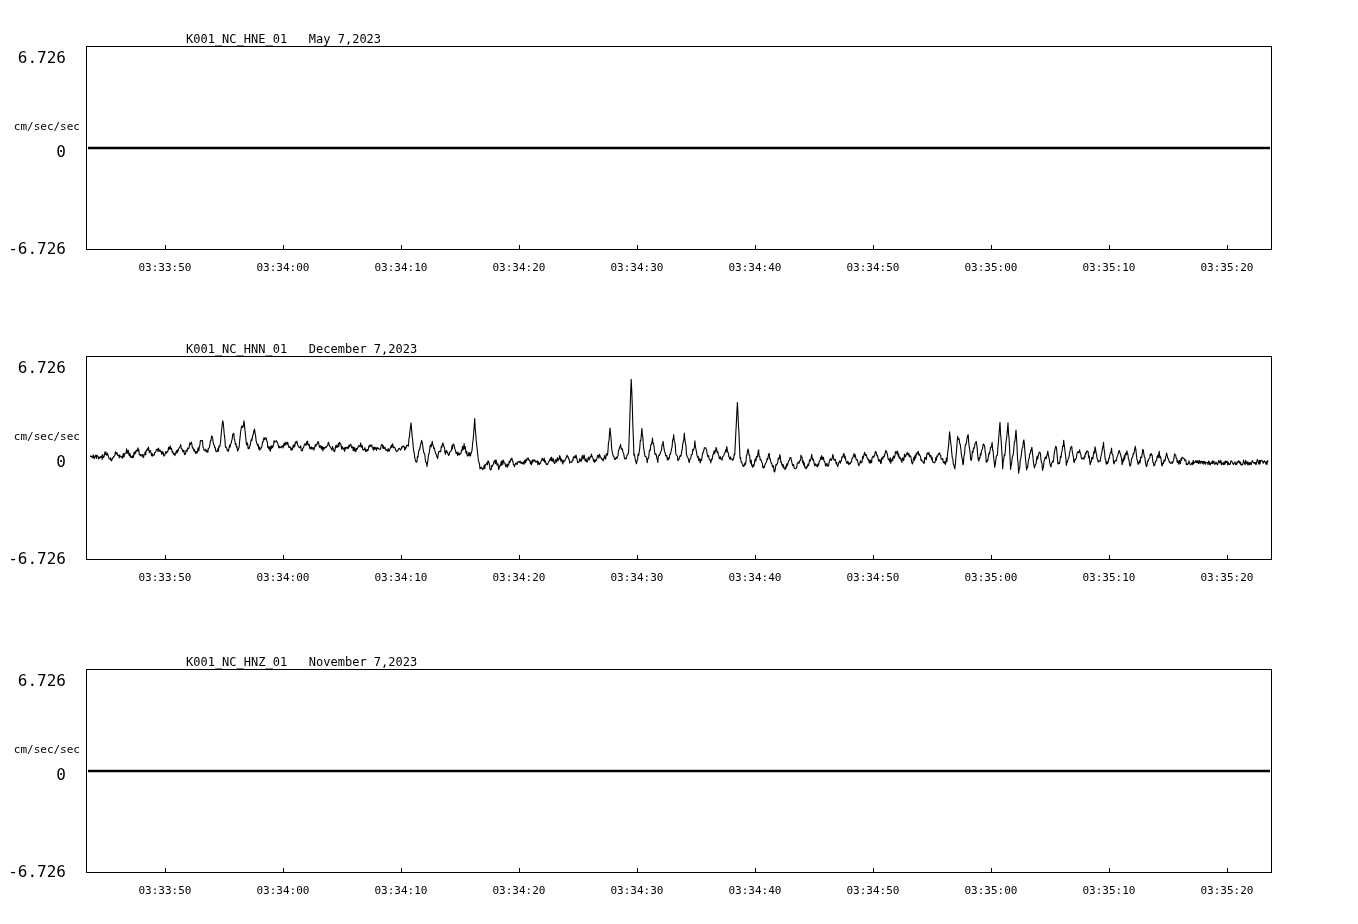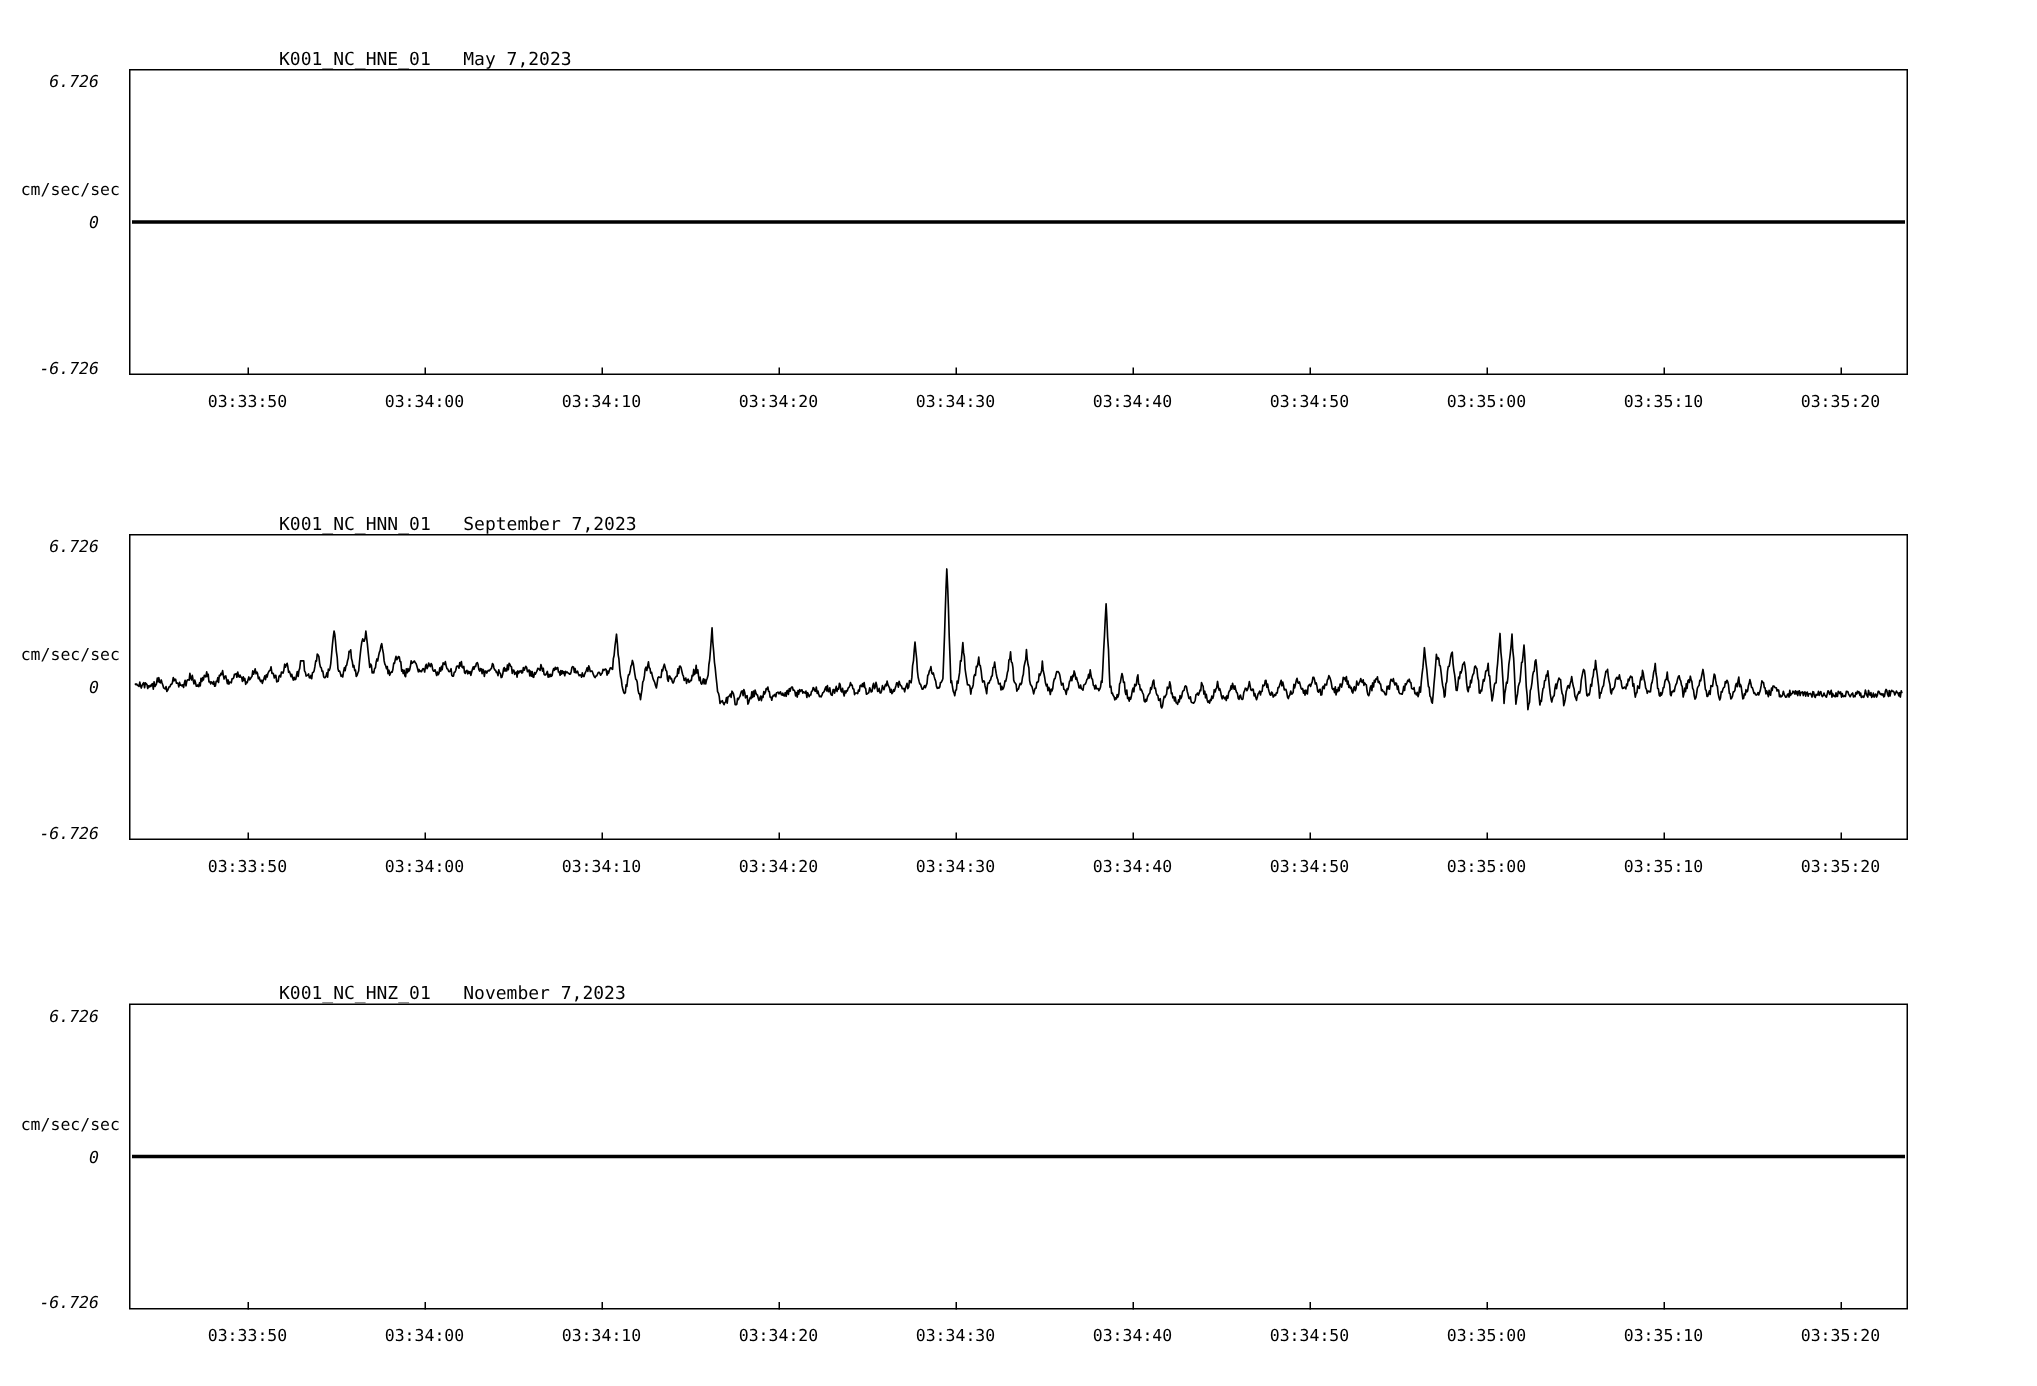--- a/index.html
+++ b/index.html
@@ -39,25 +39,24 @@
   }
   .ylabel {
     position: absolute;
     font-size: 11px;
     font-family: "DejaVu Sans Mono", monospace;
     text-align: right;
     white-space: pre;
   }
   .ytick {
     position: absolute;
-    font-size: 11px;
+    font-size: 16px;
     font-family: "DejaVu Sans Mono", monospace;
     text-align: right;
     white-space: pre;
-    font-style: italic;
   }
   .xtick {
     position: absolute;
     font-size: 11px;
     font-family: "DejaVu Sans Mono", monospace;
     text-align: center;
     white-space: pre;
   }
   svg.trace {
     position: absolute;
@@ -101,21 +100,21 @@
     <div class="xtick" style="left:459px;top:261px;width:120px;">03:34:20</div>
     <div class="xtick" style="left:577px;top:261px;width:120px;">03:34:30</div>
     <div class="xtick" style="left:695px;top:261px;width:120px;">03:34:40</div>
     <div class="xtick" style="left:813px;top:261px;width:120px;">03:34:50</div>
     <div class="xtick" style="left:931px;top:261px;width:120px;">03:35:00</div>
     <div class="xtick" style="left:1049px;top:261px;width:120px;">03:35:10</div>
     <div class="xtick" style="left:1167px;top:261px;width:120px;">03:35:20</div>
   </div>
 
   <div class="panel" style="top:306px;height:300px;">
-    <div class="panel-title" style="left:186px;top:36px;">K001_NC_HNN_01   September 7,2023</div>
+    <div class="panel-title" style="left:186px;top:36px;">K001_NC_HNN_01   December 7,2023</div>
     <div class="ylabel" style="left:0px;top:124px;width:80px;">cm/sec/sec</div>
     <div class="ytick" style="left:0px;top:52px;width:66px;">6.726</div>
     <div class="ytick" style="left:0px;top:146px;width:66px;">0</div>
     <div class="ytick" style="left:0px;top:243px;width:66px;">-6.726</div>
     <div class="plot-frame" style="left:86px;top:50px;width:1186px;height:204px;"></div>
     <svg class="trace" width="1186" height="204" viewBox="0 0 1186 204" style="left:86px;top:50px;" preserveAspectRatio="none">
       <polyline id="hnn-path" fill="none" stroke="#000000" stroke-width="1.1" stroke-linejoin="round" points="4.0,99.7 4.5,100.4 5.1,100.0 5.6,100.9 6.1,100.9 6.7,101.6 7.2,98.7 7.7,101.3 8.2,102.7 8.8,100.7 9.3,99.8 9.8,99.1 10.4,102.5 10.9,99.2 11.4,99.8 12.0,100.4 12.5,103.0 13.0,101.2 13.6,101.9 14.1,100.9 14.6,101.6 15.1,100.3 15.7,99.8 16.2,103.4 16.7,98.5 17.3,101.6 17.8,100.9 18.3,99.9 18.9,96.0 19.4,98.5 19.9,95.8 20.4,98.8 21.0,99.2 21.5,97.3 22.0,99.1 22.6,100.8 23.1,102.7 23.6,102.9 24.2,103.3 24.7,101.7 25.2,105.0 25.8,104.2 26.3,102.9 26.8,101.8 27.3,101.8 27.9,100.2 28.4,100.2 28.9,99.2 29.5,95.7 30.0,97.9 30.5,96.8 31.1,96.9 31.6,99.4 32.1,99.3 32.7,99.6 33.2,101.9 33.7,98.9 34.2,100.7 34.8,100.7 35.3,101.2 35.8,100.5 36.4,102.3 36.9,99.4 37.4,97.5 38.0,101.2 38.5,98.3 39.0,97.2 39.6,97.2 40.1,97.4 40.6,92.9 41.1,96.0 41.7,97.3 42.2,94.2 42.7,97.1 43.3,99.9 43.8,97.4 44.3,99.0 44.9,101.5 45.4,101.5 45.9,100.6 46.5,101.8 47.0,99.2 47.5,101.2 48.0,96.2 48.6,98.3 49.1,95.7 49.6,97.3 50.2,94.2 50.7,94.7 51.2,95.2 51.8,91.9 52.3,95.0 52.8,93.6 53.3,98.6 53.9,98.4 54.4,99.9 54.9,98.6 55.5,99.1 56.0,100.1 56.5,98.3 57.1,101.5 57.6,101.3 58.1,98.2 58.7,98.2 59.2,95.8 59.7,99.0 60.2,94.3 60.8,94.5 61.3,92.9 61.8,93.8 62.4,91.1 62.9,94.3 63.4,96.7 64.0,94.8 64.5,94.6 65.0,97.0 65.6,99.8 66.1,97.3 66.6,100.1 67.1,98.7 67.7,98.9 68.2,99.2 68.7,96.5 69.3,96.4 69.8,95.8 70.3,93.5 70.9,93.3 71.4,93.1 71.9,95.5 72.5,92.0 73.0,94.7 73.5,95.4 74.0,94.0 74.6,95.5 75.1,95.5 75.6,98.3 76.2,95.2 76.7,97.7 77.2,96.3 77.8,100.2 78.3,98.7 78.8,99.1 79.3,97.4 79.9,95.3 80.4,97.2 80.9,96.6 81.5,95.5 82.0,95.0 82.5,91.2 83.1,93.5 83.6,92.0 84.1,89.9 84.7,93.2 85.2,92.0 85.7,92.9 86.2,96.5 86.8,95.4 87.3,97.4 87.8,98.4 88.4,97.5 88.9,99.6 89.4,97.8 90.0,96.2 90.5,94.6 91.0,97.1 91.6,93.8 92.1,95.3 92.6,93.0 93.1,91.9 93.7,91.0 94.2,90.8 94.7,88.5 95.3,92.9 95.8,92.8 96.3,93.3 96.9,96.0 97.4,94.4 97.9,94.2 98.5,98.6 99.0,98.3 99.5,98.1 100.0,94.9 100.6,94.2 101.1,95.3 101.6,92.1 102.2,92.2 102.7,92.7 103.2,91.0 103.8,86.8 104.3,88.8 104.8,87.3 105.4,86.2 105.9,88.5 106.4,92.2 106.9,91.6 107.5,93.2 108.0,95.1 108.5,93.5 109.1,96.1 109.6,97.4 110.1,95.5 110.7,97.1 111.2,96.8 111.7,94.0 112.2,91.7 112.8,95.0 113.3,91.0 113.8,89.6 114.4,84.5 114.9,84.6 115.4,84.5 116.0,84.6 116.5,84.6 117.0,91.2 117.6,92.2 118.1,94.7 118.6,94.4 119.1,94.1 119.7,93.3 120.2,95.8 120.7,95.9 121.3,94.3 121.8,96.5 122.3,92.5 122.9,92.2 123.4,91.3 123.9,88.6 124.5,84.5 125.0,84.7 125.5,80.0 126.0,80.5 126.6,81.8 127.1,86.2 127.6,88.6 128.2,89.2 128.7,91.6 129.2,91.4 129.8,95.2 130.3,95.7 130.8,95.7 131.4,94.6 131.9,92.6 132.4,95.4 132.9,90.1 133.5,91.0 134.0,89.5 134.5,86.4 135.1,79.8 135.6,74.0 136.1,69.2 136.7,64.7 137.2,66.9 137.7,72.0 138.2,77.9 138.8,82.2 139.3,89.9 139.8,91.5 140.4,91.4 140.9,92.9 141.4,94.9 142.0,94.0 142.5,95.3 143.0,92.0 143.6,89.1 144.1,91.1 144.6,88.0 145.1,87.6 145.7,84.5 146.2,82.9 146.7,78.3 147.3,78.6 147.8,77.2 148.3,82.9 148.9,85.2 149.4,88.7 149.9,87.6 150.5,91.1 151.0,90.7 151.5,94.9 152.0,94.3 152.6,92.5 153.1,91.3 153.6,85.8 154.2,79.9 154.7,75.5 155.2,72.1 155.8,69.9 156.3,71.4 156.8,71.5 157.4,69.5 157.9,64.7 158.4,68.9 158.9,73.2 159.5,79.3 160.0,84.0 160.5,88.9 161.1,86.7 161.6,87.6 162.1,92.6 162.7,91.9 163.2,92.6 163.7,89.8 164.3,89.1 164.8,85.3 165.3,83.3 165.8,84.6 166.4,81.2 166.9,78.9 167.4,77.8 168.0,74.3 168.5,73.1 169.0,76.6 169.6,79.8 170.1,84.6 170.6,86.8 171.1,87.8 171.7,89.8 172.2,88.4 172.7,93.1 173.3,90.8 173.8,94.2 174.3,92.8 174.9,91.9 175.4,92.1 175.9,90.4 176.5,86.0 177.0,86.2 177.5,83.7 178.0,81.6 178.6,83.8 179.1,82.9 179.6,81.7 180.2,82.0 180.7,85.0 181.2,85.2 181.8,91.4 182.3,90.5 182.8,93.0 183.4,90.8 183.9,94.5 184.4,95.1 184.9,89.9 185.5,92.5 186.0,89.7 186.5,91.6 187.1,90.5 187.6,88.2 188.1,84.6 188.7,86.2 189.2,85.8 189.7,85.1 190.3,84.7 190.8,85.8 191.3,86.2 191.8,87.7 192.4,89.8 192.9,91.9 193.4,90.3 194.0,91.7 194.5,91.2 195.0,91.7 195.6,90.4 196.1,89.7 196.6,90.1 197.1,92.0 197.7,88.1 198.2,86.9 198.7,89.8 199.3,88.5 199.8,86.0 200.3,87.5 200.9,88.4 201.4,86.4 201.9,87.1 202.5,90.4 203.0,91.5 203.5,91.4 204.0,90.5 204.6,92.3 205.1,94.3 205.6,92.1 206.2,93.8 206.7,92.8 207.2,89.2 207.8,91.4 208.3,88.2 208.8,90.4 209.4,85.9 209.9,86.4 210.4,87.0 210.9,85.1 211.5,88.2 212.0,89.8 212.5,90.0 213.1,91.5 213.6,91.8 214.1,91.4 214.7,89.8 215.2,94.2 215.7,94.8 216.3,94.8 216.8,92.2 217.3,92.1 217.8,91.0 218.4,88.3 218.9,88.0 219.4,88.1 220.0,89.5 220.5,85.8 221.0,88.0 221.6,85.0 222.1,88.9 222.6,89.2 223.2,88.3 223.7,92.4 224.2,92.9 224.7,91.4 225.3,90.9 225.8,93.2 226.3,91.5 226.9,92.9 227.4,91.7 227.9,94.2 228.5,91.8 229.0,90.0 229.5,88.6 230.0,90.2 230.6,88.2 231.1,88.3 231.6,86.2 232.2,85.7 232.7,87.0 233.2,90.3 233.8,91.5 234.3,89.7 234.8,89.8 235.4,93.1 235.9,90.2 236.4,91.0 236.9,94.9 237.5,91.4 238.0,91.4 238.5,92.7 239.1,91.5 239.6,90.9 240.1,91.3 240.7,90.6 241.2,90.0 241.7,89.4 242.3,86.4 242.8,87.0 243.3,89.3 243.8,90.6 244.4,90.8 244.9,92.3 245.4,92.2 246.0,94.4 246.5,90.5 247.0,92.5 247.6,92.9 248.1,95.7 248.6,95.5 249.2,93.2 249.7,89.9 250.2,89.0 250.7,91.5 251.3,89.9 251.8,91.3 252.3,87.3 252.9,90.5 253.4,86.2 253.9,86.8 254.5,88.2 255.0,88.6 255.5,92.9 256.0,90.7 256.6,90.8 257.1,93.6 257.6,92.8 258.2,92.0 258.7,95.4 259.2,91.3 259.8,92.9 260.3,91.4 260.8,91.9 261.4,91.0 261.9,92.7 262.4,92.4 262.9,89.0 263.5,90.8 264.0,89.4 264.5,88.2 265.1,89.0 265.6,91.8 266.1,91.6 266.7,90.6 267.2,94.6 267.7,91.4 268.3,94.8 268.8,91.7 269.3,95.3 269.8,95.6 270.4,92.4 270.9,93.5 271.4,92.5 272.0,91.3 272.5,89.6 273.0,89.7 273.6,90.3 274.1,90.9 274.6,87.0 275.2,89.1 275.7,91.4 276.2,89.5 276.7,93.5 277.3,94.0 277.8,93.9 278.3,93.0 278.9,91.6 279.4,95.5 279.9,93.5 280.5,95.2 281.0,93.6 281.5,94.9 282.1,94.3 282.6,91.3 283.1,89.7 283.6,90.9 284.2,88.9 284.7,90.2 285.2,89.5 285.8,89.0 286.3,92.0 286.8,91.9 287.4,94.2 287.9,91.0 288.4,93.4 288.9,91.2 289.5,92.9 290.0,91.8 290.5,94.5 291.1,91.5 291.6,92.5 292.1,92.0 292.7,92.7 293.2,92.9 293.7,93.4 294.3,93.3 294.8,91.6 295.3,89.0 295.8,88.4 296.4,88.8 296.9,92.3 297.4,89.7 298.0,92.6 298.5,92.2 299.0,91.4 299.6,93.3 300.1,94.5 300.6,93.9 301.2,94.0 301.7,95.4 302.2,92.6 302.7,94.7 303.3,95.1 303.8,93.4 304.3,92.3 304.9,90.8 305.4,89.2 305.9,91.6 306.5,87.9 307.0,89.3 307.5,91.7 308.1,91.4 308.6,91.3 309.1,92.3 309.6,93.8 310.2,95.1 310.7,95.7 311.2,94.7 311.8,94.6 312.3,93.5 312.8,92.4 313.4,92.2 313.9,92.9 314.4,94.1 314.9,93.4 315.5,92.6 316.0,90.2 316.5,91.0 317.1,90.4 317.6,90.0 318.1,90.4 318.7,94.1 319.2,91.4 319.7,92.9 320.3,90.8 320.8,89.3 321.3,89.1 321.8,89.8 322.4,90.2 322.9,83.1 323.4,81.0 324.0,74.5 324.5,70.9 325.0,66.8 325.6,73.1 326.1,80.4 326.6,83.3 327.2,90.7 327.7,95.0 328.2,96.9 328.7,101.1 329.3,103.9 329.8,105.5 330.3,106.3 330.9,105.7 331.4,100.6 331.9,101.6 332.5,96.4 333.0,93.8 333.5,93.8 334.1,91.5 334.6,88.1 335.1,87.2 335.6,84.3 336.2,86.3 336.7,89.7 337.2,93.2 337.8,96.7 338.3,97.2 338.8,98.7 339.4,104.2 339.9,106.4 340.4,106.5 341.0,110.5 341.5,106.7 342.0,103.8 342.5,98.8 343.1,97.5 343.6,94.6 344.1,90.1 344.7,88.8 345.2,91.0 345.7,88.4 346.3,85.2 346.8,89.3 347.3,89.5 347.8,92.7 348.4,92.2 348.9,94.7 349.4,96.6 350.0,97.9 350.5,99.0 351.0,101.0 351.6,102.6 352.1,99.5 352.6,95.9 353.2,95.3 353.7,95.6 354.2,95.7 354.7,95.6 355.3,90.4 355.8,91.3 356.3,88.6 356.9,86.8 357.4,88.8 357.9,90.8 358.5,91.5 359.0,96.8 359.5,98.2 360.1,94.6 360.6,94.8 361.1,96.6 361.6,96.2 362.2,98.5 362.7,99.4 363.2,98.6 363.8,96.2 364.3,95.7 364.8,94.9 365.4,94.8 365.9,89.9 366.4,92.9 367.0,88.2 367.5,88.1 368.0,88.9 368.5,91.2 369.1,93.7 369.6,94.8 370.1,97.6 370.7,96.8 371.2,96.0 371.7,99.6 372.3,97.1 372.8,96.8 373.3,98.9 373.8,98.5 374.4,97.5 374.9,97.7 375.4,94.3 376.0,94.6 376.5,90.3 377.0,93.7 377.6,92.6 378.1,87.6 378.6,92.7 379.2,90.6 379.7,94.8 380.2,97.7 380.7,95.4 381.3,99.5 381.8,100.1 382.3,99.0 382.9,96.6 383.4,99.9 383.9,96.9 384.5,99.9 385.0,97.4 385.5,96.2 386.1,94.0 386.6,87.0 387.1,84.0 387.6,78.1 388.2,69.9 388.7,62.5 389.2,72.0 389.8,78.5 390.3,85.5 390.8,89.3 391.4,95.5 391.9,100.0 392.4,105.1 393.0,106.2 393.5,108.4 394.0,113.0 394.5,111.6 395.1,111.9 395.6,111.1 396.1,112.6 396.7,113.8 397.2,112.4 397.7,112.1 398.3,109.1 398.8,112.8 399.3,108.7 399.9,108.3 400.4,107.8 400.9,106.7 401.4,108.9 402.0,104.8 402.5,105.6 403.0,106.6 403.6,109.6 404.1,113.7 404.6,113.9 405.2,113.5 405.7,109.5 406.2,110.4 406.7,109.3 407.3,108.3 407.8,106.5 408.3,104.9 408.9,104.6 409.4,107.8 409.9,103.7 410.5,105.6 411.0,109.3 411.5,108.2 412.1,107.8 412.6,113.4 413.1,112.4 413.6,110.5 414.2,108.9 414.7,109.8 415.2,105.2 415.8,109.0 416.3,104.7 416.8,108.3 417.4,104.1 417.9,105.7 418.4,107.1 419.0,107.3 419.5,109.6 420.0,110.9 420.5,109.6 421.1,108.0 421.6,111.1 422.1,108.2 422.7,108.9 423.2,105.0 423.7,106.7 424.3,105.5 424.8,103.0 425.3,103.6 425.9,102.0 426.4,104.9 426.9,105.0 427.4,108.7 428.0,108.7 428.5,110.8 429.0,108.6 429.6,107.5 430.1,107.9 430.6,106.9 431.2,108.5 431.7,105.9 432.2,105.7 432.7,105.4 433.3,106.6 433.8,105.7 434.3,105.2 434.9,107.2 435.4,107.4 435.9,106.1 436.5,107.8 437.0,107.9 437.5,105.7 438.1,108.2 438.6,104.6 439.1,104.2 439.6,107.0 440.2,103.0 440.7,104.8 441.2,102.8 441.8,102.1 442.3,102.1 442.8,104.2 443.4,104.1 443.9,104.9 444.4,107.9 445.0,105.7 445.5,108.7 446.0,104.4 446.5,106.8 447.1,103.7 447.6,105.0 448.1,104.2 448.7,103.9 449.2,106.1 449.7,105.2 450.3,105.8 450.8,106.1 451.3,104.7 451.9,109.0 452.4,105.8 452.9,106.8 453.4,108.4 454.0,107.3 454.5,107.3 455.0,105.0 455.6,104.6 456.1,102.4 456.6,102.8 457.2,104.6 457.7,104.9 458.2,102.0 458.8,106.3 459.3,104.7 459.8,106.7 460.3,108.4 460.9,108.1 461.4,108.6 461.9,107.6 462.5,105.8 463.0,105.6 463.5,104.8 464.1,103.0 464.6,101.9 465.1,104.6 465.6,101.0 466.2,105.1 466.7,105.0 467.2,102.6 467.8,106.5 468.3,107.3 468.8,107.6 469.4,103.7 469.9,103.7 470.4,106.1 471.0,103.6 471.5,101.6 472.0,105.0 472.5,103.1 473.1,103.4 473.6,99.5 474.1,100.4 474.7,104.7 475.2,105.3 475.7,102.9 476.3,106.1 476.8,108.0 477.3,104.6 477.9,106.0 478.4,104.4 478.9,104.6 479.4,102.8 480.0,102.2 480.5,101.3 481.0,99.1 481.6,100.8 482.1,100.7 482.6,103.2 483.2,103.3 483.7,107.1 484.2,106.0 484.8,106.0 485.3,106.0 485.8,106.4 486.3,104.0 486.9,104.7 487.4,101.1 487.9,100.8 488.5,101.7 489.0,99.8 489.5,101.8 490.1,99.0 490.6,102.6 491.1,102.9 491.6,106.8 492.2,106.5 492.7,106.1 493.2,105.8 493.8,102.5 494.3,103.7 494.8,105.3 495.4,104.9 495.9,101.1 496.4,99.5 497.0,103.1 497.5,101.9 498.0,98.9 498.5,101.0 499.1,105.0 499.6,104.7 500.1,102.9 500.7,105.9 501.2,106.0 501.7,104.8 502.3,101.1 502.8,102.7 503.3,103.8 503.9,101.6 504.4,100.2 504.9,101.2 505.4,98.1 506.0,100.6 506.5,101.6 507.0,102.5 507.6,105.5 508.1,103.6 508.6,106.4 509.2,105.5 509.7,103.7 510.2,104.8 510.8,102.8 511.3,101.1 511.8,99.2 512.3,99.4 512.9,102.1 513.4,98.2 513.9,99.8 514.5,101.2 515.0,101.4 515.5,103.1 516.1,103.1 516.6,103.0 517.1,105.2 517.7,102.4 518.2,101.4 518.7,99.5 519.2,103.1 519.8,102.1 520.3,97.8 520.8,98.2 521.4,99.2 521.9,95.6 522.4,87.7 523.0,84.4 523.5,77.4 524.0,72.0 524.5,77.5 525.1,83.0 525.6,91.3 526.1,95.5 526.7,98.1 527.2,100.0 527.7,100.2 528.3,102.2 528.8,103.5 529.3,103.4 529.9,102.1 530.4,101.1 530.9,102.5 531.4,101.1 532.0,99.6 532.5,94.3 533.0,93.8 533.6,91.2 534.1,90.6 534.6,88.4 535.2,92.7 535.7,93.4 536.2,92.6 536.8,95.1 537.3,96.9 537.8,98.1 538.3,101.6 538.9,102.9 539.4,102.2 539.9,102.8 540.5,102.0 541.0,99.0 541.5,98.9 542.1,97.8 542.6,96.3 543.1,83.4 543.7,67.0 544.2,50.5 544.7,35.3 545.2,23.3 545.8,35.8 546.3,49.8 546.8,67.9 547.4,83.4 547.9,99.1 548.4,97.9 549.0,102.0 549.5,104.9 550.0,105.9 550.5,107.8 551.1,104.0 551.6,104.0 552.1,98.1 552.7,99.5 553.2,95.6 553.7,92.6 554.3,84.5 554.8,84.8 555.3,79.2 555.9,72.4 556.4,79.1 556.9,81.6 557.4,90.0 558.0,94.1 558.5,97.3 559.0,100.5 559.6,100.6 560.1,100.7 560.6,101.5 561.2,106.7 561.7,103.1 562.2,102.6 562.8,100.6 563.3,95.0 563.8,93.7 564.3,94.3 564.9,88.3 565.4,88.6 565.9,86.5 566.5,82.1 567.0,87.4 567.5,87.6 568.1,91.2 568.6,95.9 569.1,98.7 569.7,97.9 570.2,98.2 570.7,101.3 571.2,103.3 571.8,106.5 572.3,100.8 572.8,99.2 573.4,99.5 573.9,97.7 574.4,97.3 575.0,94.8 575.5,94.6 576.0,89.0 576.6,88.8 577.1,85.4 577.6,89.6 578.1,92.8 578.7,95.9 579.2,97.0 579.7,99.9 580.3,100.0 580.8,99.5 581.3,104.0 581.9,101.5 582.4,103.6 582.9,102.9 583.4,101.5 584.0,97.9 584.5,98.2 585.0,96.0 585.6,92.4 586.1,90.8 586.6,84.0 587.2,83.4 587.7,78.6 588.2,85.2 588.8,86.0 589.3,89.2 589.8,97.4 590.3,98.8 590.9,99.5 591.4,100.3 591.9,104.8 592.5,103.4 593.0,103.4 593.5,101.3 594.1,99.6 594.6,100.4 595.1,99.4 595.7,95.4 596.2,93.7 596.7,88.4 597.2,86.2 597.8,83.6 598.3,77.0 598.8,83.2 599.4,87.2 599.9,89.2 600.4,97.7 601.0,100.3 601.5,101.0 602.0,101.8 602.6,104.1 603.1,106.6 603.6,104.5 604.1,102.8 604.7,102.8 605.2,98.9 605.7,99.0 606.3,98.0 606.8,93.3 607.3,94.4 607.9,92.7 608.4,91.1 608.9,84.7 609.4,90.6 610.0,93.3 610.5,96.0 611.0,99.4 611.6,101.3 612.1,100.2 612.6,104.5 613.2,102.2 613.7,103.8 614.2,107.0 614.8,103.4 615.3,104.6 615.8,103.2 616.3,99.0 616.9,96.5 617.4,96.4 617.9,94.0 618.5,91.7 619.0,92.0 619.5,91.7 620.1,92.7 620.6,94.4 621.1,97.5 621.7,100.7 622.2,99.7 622.7,99.6 623.2,103.5 623.8,103.7 624.3,104.7 624.8,106.9 625.4,103.1 625.9,103.8 626.4,101.9 627.0,98.3 627.5,97.8 628.0,95.1 628.6,97.8 629.1,94.3 629.6,95.1 630.1,91.3 630.7,93.3 631.2,96.8 631.7,95.6 632.3,98.2 632.8,99.4 633.3,102.4 633.9,102.6 634.4,100.7 634.9,103.1 635.5,103.4 636.0,104.1 636.5,100.7 637.0,100.4 637.6,99.9 638.1,98.7 638.6,96.9 639.2,96.4 639.7,93.6 640.2,96.0 640.8,90.5 641.3,93.9 641.8,96.4 642.3,96.8 642.9,100.9 643.4,101.2 643.9,103.3 644.5,100.8 645.0,103.1 645.5,103.2 646.1,103.0 646.6,104.4 647.1,103.6 647.7,102.0 648.2,98.0 648.7,98.9 649.2,89.9 649.8,77.0 650.3,68.0 650.8,57.4 651.4,46.6 651.9,56.2 652.4,68.7 653.0,77.2 653.5,91.3 654.0,102.2 654.6,101.5 655.1,106.3 655.6,106.0 656.1,107.7 656.7,108.4 657.2,110.6 657.7,109.2 658.3,109.9 658.8,107.0 659.3,108.7 659.9,106.5 660.4,99.9 660.9,99.1 661.5,95.4 662.0,93.0 662.5,95.0 663.0,99.0 663.6,98.7 664.1,105.0 664.6,107.0 665.2,104.0 665.7,109.7 666.2,109.0 666.8,111.4 667.3,108.9 667.8,110.1 668.3,107.9 668.9,104.2 669.4,102.7 669.9,105.2 670.5,100.2 671.0,101.3 671.5,100.7 672.1,95.7 672.6,93.9 673.1,100.2 673.7,100.3 674.2,103.9 674.7,103.4 675.2,104.4 675.8,106.0 676.3,107.0 676.8,111.3 677.4,112.0 677.9,110.2 678.4,111.4 679.0,108.6 679.5,107.6 680.0,106.7 680.6,106.0 681.1,102.4 681.6,103.6 682.1,101.2 682.7,98.1 683.2,97.4 683.7,102.9 684.3,102.7 684.8,105.8 685.3,107.4 685.9,107.7 686.4,110.8 686.9,111.0 687.5,109.8 688.0,115.1 688.5,116.0 689.0,114.8 689.6,110.8 690.1,108.2 690.6,109.0 691.2,107.6 691.7,106.8 692.2,102.1 692.8,103.1 693.3,102.5 693.8,98.5 694.4,101.2 694.9,106.5 695.4,106.0 695.9,109.2 696.5,108.5 697.0,111.3 697.5,108.8 698.1,112.5 698.6,112.7 699.1,113.6 699.7,110.6 700.2,111.9 700.7,107.7 701.2,109.8 701.8,108.4 702.3,105.4 702.8,104.5 703.4,104.2 703.9,101.8 704.4,101.3 705.0,101.9 705.5,105.0 706.0,106.8 706.6,109.5 707.1,109.8 707.6,108.5 708.1,111.9 708.7,112.4 709.2,112.5 709.7,112.8 710.3,112.0 710.8,110.8 711.3,107.2 711.9,106.8 712.4,106.0 712.9,107.4 713.5,106.1 714.0,104.1 714.5,104.5 715.0,99.1 715.6,100.6 716.1,101.6 716.6,106.7 717.2,104.8 717.7,109.2 718.2,106.9 718.8,110.8 719.3,112.2 719.8,111.3 720.4,112.7 720.9,110.4 721.4,111.0 721.9,108.0 722.5,109.6 723.0,108.0 723.5,103.8 724.1,105.3 724.6,103.3 725.1,102.6 725.7,98.3 726.2,101.7 726.7,104.1 727.2,103.1 727.8,105.4 728.3,108.2 728.8,109.9 729.4,107.9 729.9,109.0 730.4,109.9 731.0,108.8 731.5,111.0 732.0,107.8 732.6,109.4 733.1,105.8 733.6,104.6 734.1,104.3 734.7,101.2 735.2,103.4 735.7,99.5 736.3,102.1 736.8,103.5 737.3,101.2 737.9,104.2 738.4,105.6 738.9,106.1 739.5,109.6 740.0,110.2 740.5,108.0 741.0,107.4 741.6,109.9 742.1,110.3 742.6,110.0 743.2,105.6 743.7,104.6 744.2,102.8 744.8,103.0 745.3,104.5 745.8,103.5 746.4,101.4 746.9,98.4 747.4,101.1 747.9,103.9 748.5,104.3 749.0,103.4 749.5,103.5 750.1,107.9 750.6,106.4 751.1,108.7 751.7,110.5 752.2,108.8 752.7,106.6 753.3,105.8 753.8,104.7 754.3,107.3 754.8,105.0 755.4,105.0 755.9,100.7 756.4,101.3 757.0,100.8 757.5,97.7 758.0,97.6 758.6,102.2 759.1,100.1 759.6,103.3 760.1,105.2 760.7,107.1 761.2,107.5 761.7,105.4 762.3,106.1 762.8,108.7 763.3,108.1 763.9,107.0 764.4,107.6 764.9,105.9 765.5,106.0 766.0,102.4 766.5,102.4 767.0,101.0 767.6,99.1 768.1,97.5 768.6,101.2 769.2,98.7 769.7,101.1 770.2,103.9 770.8,103.7 771.3,103.6 771.8,105.5 772.4,108.9 772.9,109.7 773.4,108.0 773.9,107.3 774.5,104.7 775.0,106.7 775.5,106.6 776.1,105.6 776.6,100.3 777.1,102.6 777.7,100.0 778.2,97.6 778.7,96.2 779.3,99.2 779.8,99.5 780.3,98.6 780.8,100.6 781.4,102.9 781.9,103.5 782.4,103.0 783.0,106.1 783.5,104.3 784.0,107.4 784.6,104.0 785.1,106.2 785.6,106.6 786.1,101.5 786.7,100.7 787.2,100.2 787.7,101.6 788.3,99.7 788.8,98.6 789.3,95.5 789.9,95.6 790.4,97.3 790.9,100.0 791.5,99.3 792.0,101.7 792.5,104.9 793.0,105.4 793.6,103.8 794.1,103.5 794.6,107.4 795.2,107.1 795.7,102.3 796.2,101.4 796.8,103.1 797.3,100.1 797.8,100.4 798.4,100.6 798.9,97.4 799.4,96.7 799.9,94.4 800.5,95.6 801.0,97.0 801.5,99.0 802.1,102.9 802.6,103.6 803.1,103.0 803.7,105.7 804.2,101.9 804.7,107.3 805.3,103.9 805.8,105.1 806.3,102.3 806.8,104.5 807.4,100.0 807.9,100.2 808.4,102.1 809.0,99.5 809.5,95.5 810.0,96.7 810.6,95.9 811.1,98.0 811.6,95.1 812.2,100.1 812.7,98.1 813.2,102.3 813.7,100.9 814.3,102.9 814.8,102.3 815.3,105.1 815.9,106.1 816.4,102.7 816.9,101.8 817.5,104.5 818.0,103.2 818.5,98.1 819.0,100.4 819.6,100.7 820.1,99.1 820.6,98.4 821.2,96.4 821.7,98.4 822.2,98.9 822.8,97.2 823.3,100.9 823.8,99.3 824.4,100.2 824.9,100.6 825.4,104.7 825.9,107.0 826.5,107.8 827.0,106.1 827.5,102.4 828.1,101.1 828.6,104.4 829.1,99.3 829.7,102.0 830.2,97.6 830.7,98.8 831.3,96.5 831.8,96.8 832.3,95.2 832.8,98.9 833.4,98.2 833.9,99.8 834.4,100.0 835.0,104.4 835.5,103.7 836.0,105.0 836.6,105.1 837.1,106.1 837.6,107.2 838.2,107.1 838.7,101.5 839.2,103.3 839.7,101.3 840.3,103.4 840.8,98.8 841.3,96.9 841.9,97.7 842.4,98.3 842.9,96.4 843.5,99.5 844.0,100.7 844.5,99.3 845.0,99.6 845.6,103.6 846.1,101.4 846.6,105.4 847.2,106.4 847.7,106.5 848.2,106.6 848.8,106.8 849.3,104.9 849.8,101.6 850.4,104.3 850.9,99.8 851.4,100.5 851.9,99.3 852.5,97.6 853.0,98.2 853.5,96.8 854.1,99.0 854.6,99.0 855.1,103.0 855.7,103.2 856.2,103.5 856.7,102.4 857.3,106.4 857.8,106.1 858.3,107.2 858.8,105.6 859.4,108.4 859.9,106.6 860.4,102.1 861.0,105.4 861.5,98.8 862.0,93.7 862.6,89.1 863.1,82.9 863.6,75.8 864.2,81.7 864.7,86.6 865.2,90.5 865.7,96.1 866.3,101.8 866.8,102.3 867.3,108.0 867.9,108.9 868.4,111.9 868.9,112.8 869.5,106.5 870.0,99.8 870.5,94.6 871.1,87.0 871.6,80.2 872.1,83.5 872.6,82.4 873.2,83.1 873.7,87.7 874.2,88.0 874.8,92.7 875.3,97.4 875.8,101.1 876.4,103.5 876.9,108.7 877.4,107.7 877.9,100.1 878.5,98.5 879.0,91.6 879.5,88.4 880.1,88.3 880.6,85.5 881.1,82.0 881.7,79.5 882.2,78.8 882.7,86.4 883.3,91.2 883.8,94.1 884.3,98.8 884.8,104.1 885.4,104.3 885.9,100.8 886.4,95.4 887.0,96.4 887.5,91.9 888.0,92.7 888.6,90.7 889.1,87.2 889.6,86.6 890.2,85.4 890.7,88.3 891.2,92.6 891.7,99.0 892.3,103.8 892.8,105.1 893.3,101.9 893.9,102.2 894.4,97.5 894.9,99.2 895.5,95.1 896.0,93.6 896.5,93.0 897.1,88.6 897.6,88.0 898.1,89.1 898.6,89.8 899.2,96.0 899.7,97.7 900.2,106.0 900.8,106.1 901.3,104.1 901.8,104.6 902.4,100.4 902.9,97.1 903.4,98.1 903.9,95.8 904.5,91.4 905.0,91.3 905.5,90.6 906.1,86.2 906.6,94.4 907.1,94.5 907.7,102.4 908.2,105.8 908.7,111.3 909.3,108.1 909.8,104.1 910.3,100.4 910.8,99.3 911.4,99.3 911.9,91.1 912.4,86.4 913.0,78.3 913.5,72.0 914.0,66.3 914.6,78.7 915.1,83.7 915.6,92.1 916.2,101.3 916.7,112.9 917.2,106.2 917.7,103.5 918.3,98.9 918.8,99.4 919.3,95.4 919.9,86.9 920.4,83.5 920.9,79.2 921.5,73.4 922.0,66.7 922.5,77.3 923.1,82.8 923.6,92.6 924.1,103.8 924.6,113.4 925.2,109.0 925.7,106.6 926.2,101.7 926.8,99.7 927.3,98.3 927.8,93.0 928.4,85.5 928.9,85.5 929.4,80.6 930.0,74.0 930.5,81.0 931.0,90.9 931.5,101.8 932.1,107.5 932.6,117.1 933.1,113.9 933.7,112.1 934.2,104.3 934.7,103.1 935.3,99.2 935.8,94.2 936.3,91.9 936.8,91.5 937.4,84.9 937.9,83.9 938.4,88.3 939.0,96.6 939.5,102.8 940.0,107.9 940.6,114.0 941.1,111.0 941.6,111.6 942.2,106.3 942.7,102.9 943.2,102.6 943.7,97.8 944.3,97.7 944.8,94.0 945.3,94.7 945.9,91.2 946.4,96.1 946.9,101.3 947.5,106.6 948.0,109.8 948.5,112.0 949.1,109.4 949.6,108.2 950.1,107.9 950.6,102.9 951.2,100.1 951.7,103.1 952.2,99.8 952.8,97.6 953.3,96.0 953.8,96.8 954.4,97.2 954.9,103.3 955.4,106.2 956.0,107.5 956.5,114.4 957.0,112.6 957.5,110.3 958.1,105.2 958.6,103.5 959.1,101.5 959.7,101.0 960.2,102.7 960.7,100.2 961.3,98.0 961.8,95.1 962.3,98.6 962.8,101.4 963.4,103.3 963.9,107.9 964.4,109.2 965.0,110.9 965.5,107.5 966.0,106.9 966.6,105.1 967.1,106.1 967.6,104.1 968.2,97.2 968.7,94.7 969.2,92.2 969.7,90.3 970.3,91.0 970.8,94.9 971.3,101.4 971.9,107.6 972.4,108.0 972.9,106.7 973.5,107.3 974.0,104.8 974.5,100.3 975.1,101.4 975.6,96.4 976.1,94.9 976.6,90.3 977.2,90.4 977.7,84.3 978.2,89.2 978.8,93.5 979.3,97.7 979.8,101.6 980.4,109.4 980.9,105.9 981.4,106.1 982.0,103.4 982.5,101.9 983.0,101.2 983.5,97.3 984.1,94.4 984.6,91.5 985.1,91.8 985.7,90.2 986.2,95.0 986.7,97.9 987.3,100.3 987.8,105.5 988.3,106.6 988.9,103.2 989.4,103.8 989.9,102.7 990.4,101.7 991.0,97.3 991.5,96.2 992.0,95.5 992.6,96.8 993.1,96.1 993.6,93.9 994.2,97.2 994.7,97.8 995.2,101.5 995.7,102.9 996.3,102.8 996.8,102.1 997.3,102.2 997.9,103.3 998.4,100.1 998.9,101.1 999.5,96.8 1000.0,97.9 1000.5,95.9 1001.1,94.7 1001.6,95.6 1002.1,95.4 1002.6,101.4 1003.2,99.9 1003.7,105.2 1004.2,108.8 1004.8,106.0 1005.3,105.8 1005.8,101.3 1006.4,102.6 1006.9,102.9 1007.4,98.3 1008.0,95.4 1008.5,97.1 1009.0,90.9 1009.5,92.8 1010.1,97.0 1010.6,98.9 1011.1,102.6 1011.7,103.8 1012.2,106.2 1012.7,104.7 1013.3,104.8 1013.8,105.3 1014.3,105.2 1014.9,100.1 1015.4,98.9 1015.9,96.3 1016.4,92.4 1017.0,90.3 1017.5,86.3 1018.0,93.0 1018.6,96.3 1019.1,103.0 1019.6,103.2 1020.2,107.6 1020.7,108.1 1021.2,105.7 1021.7,107.4 1022.3,105.6 1022.8,102.4 1023.3,102.4 1023.9,98.4 1024.4,97.0 1024.9,96.9 1025.5,92.0 1026.0,97.5 1026.5,98.3 1027.1,100.2 1027.6,107.0 1028.1,107.8 1028.6,105.1 1029.2,105.3 1029.7,104.2 1030.2,105.0 1030.8,101.8 1031.3,100.3 1031.8,99.5 1032.4,96.6 1032.9,95.1 1033.4,94.5 1034.0,97.1 1034.5,97.9 1035.0,100.8 1035.5,101.8 1036.1,108.7 1036.6,106.7 1037.1,102.8 1037.7,105.1 1038.2,99.8 1038.7,102.9 1039.3,97.8 1039.8,97.2 1040.3,99.0 1040.9,94.8 1041.4,97.3 1041.9,98.3 1042.4,102.7 1043.0,104.0 1043.5,107.9 1044.0,110.1 1044.6,109.1 1045.1,106.3 1045.6,102.7 1046.2,101.5 1046.7,101.0 1047.2,97.5 1047.8,97.9 1048.3,95.3 1048.8,92.8 1049.3,90.3 1049.9,93.9 1050.4,98.7 1050.9,103.5 1051.5,104.5 1052.0,108.2 1052.5,108.2 1053.1,106.1 1053.6,104.5 1054.1,107.0 1054.6,101.1 1055.2,101.5 1055.7,101.6 1056.2,97.6 1056.8,93.4 1057.3,94.2 1057.8,97.6 1058.4,100.9 1058.9,101.4 1059.4,106.2 1060.0,109.0 1060.5,110.6 1061.0,109.3 1061.5,105.1 1062.1,105.4 1062.6,103.4 1063.1,102.4 1063.7,102.0 1064.2,98.4 1064.7,99.4 1065.3,97.5 1065.8,98.4 1066.3,100.4 1066.9,106.2 1067.4,106.5 1067.9,110.0 1068.4,109.4 1069.0,108.1 1069.5,105.2 1070.0,105.3 1070.6,104.3 1071.1,100.8 1071.6,99.6 1072.2,101.8 1072.7,97.8 1073.2,95.4 1073.8,101.8 1074.3,100.3 1074.8,101.7 1075.3,105.5 1075.9,109.9 1076.4,109.6 1076.9,106.5 1077.5,107.3 1078.0,103.8 1078.5,105.3 1079.1,104.6 1079.6,101.1 1080.1,99.7 1080.6,97.1 1081.2,99.5 1081.7,102.3 1082.2,102.4 1082.8,104.2 1083.3,106.2 1083.8,105.9 1084.4,107.2 1084.9,107.4 1085.4,107.1 1086.0,105.7 1086.5,107.3 1087.0,105.8 1087.5,104.4 1088.1,101.1 1088.6,97.9 1089.1,98.8 1089.7,99.0 1090.2,102.4 1090.7,102.5 1091.3,106.6 1091.8,104.6 1092.3,105.9 1092.9,108.4 1093.4,104.2 1093.9,106.8 1094.4,107.5 1095.0,102.7 1095.5,104.3 1096.0,101.3 1096.6,101.3 1097.1,102.1 1097.6,102.5 1098.2,102.5 1098.7,104.7 1099.2,103.9 1099.8,104.2 1100.3,108.5 1100.8,107.4 1101.3,108.6 1101.9,108.2 1102.4,107.2 1102.9,104.9 1103.5,107.0 1104.0,108.0 1104.5,108.8 1105.1,108.7 1105.6,106.9 1106.1,106.6 1106.7,108.7 1107.2,104.2 1107.7,107.6 1108.2,106.7 1108.8,106.4 1109.3,104.8 1109.8,105.2 1110.4,106.6 1110.9,104.6 1111.4,106.7 1112.0,104.9 1112.5,107.7 1113.0,105.2 1113.5,104.5 1114.1,107.7 1114.6,105.6 1115.1,105.7 1115.7,105.2 1116.2,107.7 1116.7,105.9 1117.3,105.3 1117.8,108.1 1118.3,105.9 1118.9,105.4 1119.4,108.1 1119.9,106.5 1120.4,106.5 1121.0,106.3 1121.5,107.2 1122.0,108.7 1122.6,105.1 1123.1,105.3 1123.6,108.3 1124.2,108.9 1124.7,106.9 1125.2,107.5 1125.8,107.2 1126.3,104.9 1126.8,107.6 1127.3,105.8 1127.9,105.1 1128.4,107.6 1128.9,108.4 1129.5,107.6 1130.0,106.0 1130.5,107.5 1131.1,108.1 1131.6,108.8 1132.1,106.8 1132.7,104.5 1133.2,105.1 1133.7,106.9 1134.2,106.3 1134.8,104.2 1135.3,108.8 1135.8,106.3 1136.4,108.0 1136.9,107.8 1137.4,108.6 1138.0,105.9 1138.5,108.3 1139.0,108.3 1139.5,104.9 1140.1,105.5 1140.6,106.5 1141.1,105.3 1141.7,108.8 1142.2,106.4 1142.7,108.2 1143.3,108.4 1143.8,107.7 1144.3,108.2 1144.9,104.9 1145.4,105.1 1145.9,105.1 1146.4,106.7 1147.0,107.7 1147.5,108.5 1148.0,107.3 1148.6,106.5 1149.1,106.0 1149.6,108.6 1150.2,107.9 1150.7,108.4 1151.2,105.7 1151.8,106.7 1152.3,104.8 1152.8,105.9 1153.3,105.1 1153.9,107.6 1154.4,106.0 1154.9,108.9 1155.5,108.7 1156.0,108.1 1156.5,108.9 1157.1,107.1 1157.6,104.1 1158.1,106.0 1158.7,107.8 1159.2,108.7 1159.7,104.3 1160.2,106.5 1160.8,107.6 1161.3,105.7 1161.8,108.9 1162.4,108.0 1162.9,106.1 1163.4,108.8 1164.0,107.3 1164.5,106.7 1165.0,108.7 1165.6,107.4 1166.1,104.9 1166.6,104.9 1167.1,106.0 1167.7,107.0 1168.2,106.5 1168.7,107.4 1169.3,106.5 1169.8,108.6 1170.3,108.2 1170.9,104.9 1171.4,103.6 1171.9,104.5 1172.4,106.9 1173.0,108.3 1173.5,104.4 1174.0,108.0 1174.6,105.1 1175.1,104.2 1175.6,104.9 1176.2,104.8 1176.7,105.5 1177.2,107.3 1177.8,106.0 1178.3,104.7 1178.8,105.7 1179.3,106.0 1179.9,107.9 1180.4,105.8 1180.9,108.7 1181.5,104.5 1182.0,106.2"></polyline>
     </svg>
     <div class="tickmark" style="left:165px;top:249px;width:1px;height:5px;"></div>
     <div class="tickmark" style="left:283px;top:249px;width:1px;height:5px;"></div>

